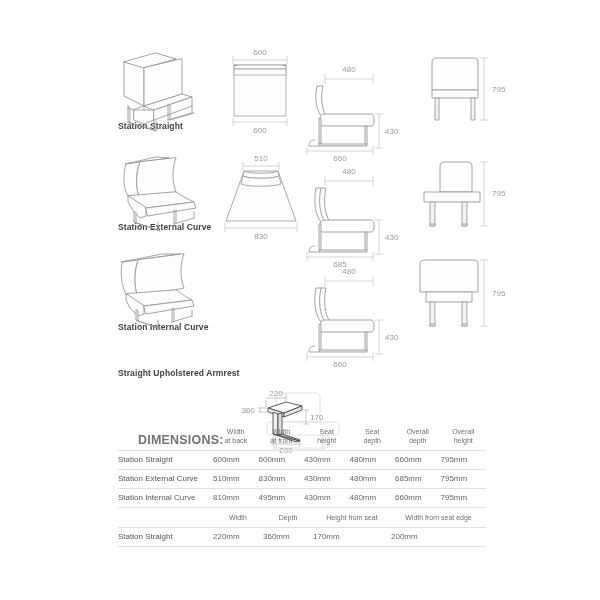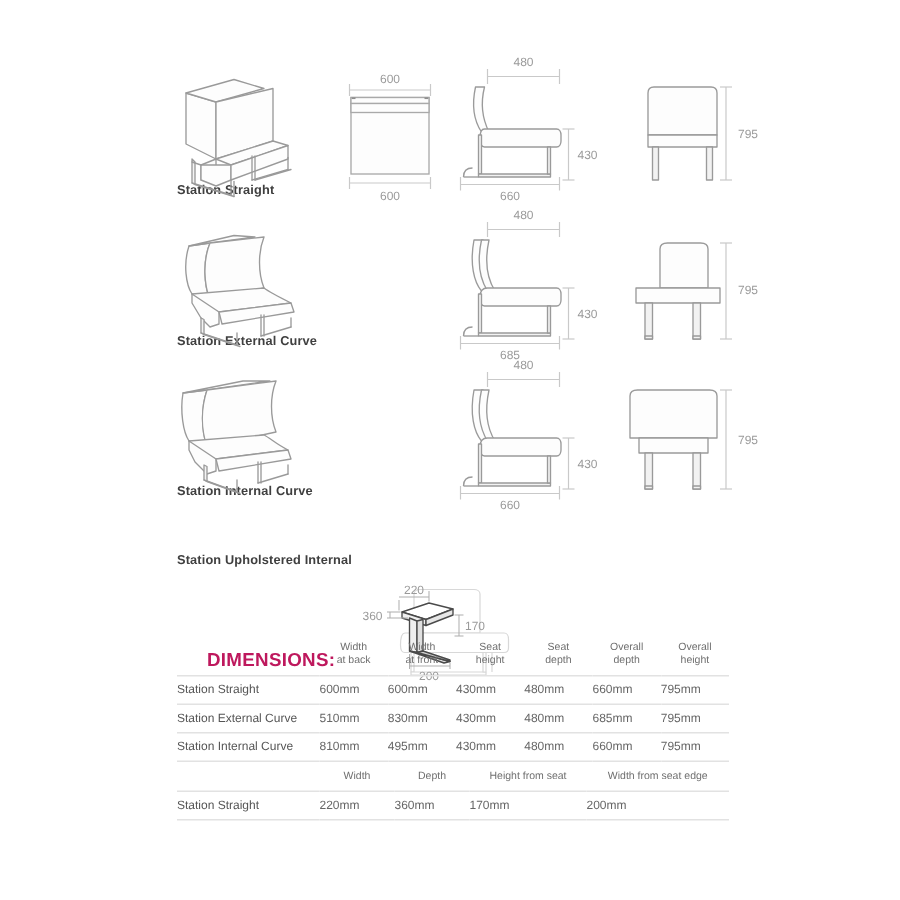--- a/index.html
+++ b/index.html
@@ -45,21 +45,21 @@
   .row-1 .row-label { top: 87px; }
   .row-2 .row-label { top: 82px; }
   .row-3 .row-label { top: 82px; }
 
   .view {
     position: absolute;
     top: 0;
   }
   .view-persp  { left: 0px;   width: 100px; height: 100px; }
   .view-plan   { left: 105px; width: 95px;  height: 100px; text-align: right; }
-  .view-side   { left: 185px; width: 110px; height: 100px; }
+  .view-side   { left: 185px; width: 110px; height: 100px; margin-top: 28px; }
   .view-rear   { left: 308px; width: 100px; height: 100px; }
 
   svg { display: block; overflow: visible; }
 
   .dimtext {
     font-family: "Liberation Sans", sans-serif;
     font-size: 8px;
     fill: #9a9a9a;
   }
 
@@ -107,21 +107,21 @@
     padding-bottom: 4px;
   }
   .hdr th.dim-title {
     text-align: left;
     font-size: 12.5px;
     font-weight: bold;
     letter-spacing: 0.2px;
     vertical-align: bottom;
     padding-bottom: 2px;
   }
-  .hdr th.dim-title span { color: #be185d; padding-left: 20px; }
+  .hdr th.dim-title span { color: #737373; padding-left: 20px; }
 
   tbody tr td {
     font-size: 8px;
     color: #666666;
     padding: 4.5px 0 4.5px 0;
     border-top: 1px solid #e2e2e2;
   }
   tbody tr:last-child td { border-bottom: 1px solid #e2e2e2; }
   tbody td.rowname {
     text-align: left;
@@ -272,20 +272,39 @@
           <path d="M26,83 L50,91" fill="none"></path>
           <path d="M48,90 L48,82" fill="none"></path>
           <path d="M64,70 L64,84" fill="none"></path>
           <path d="M66,70 L66,84" fill="none"></path>
           <path d="M64,84 L84,78" fill="none"></path>
           <path d="M84,78 L84,72" fill="none"></path>
         </g>
       </svg>
     </div>
 
+    <div class="view view-plan">
+      <svg width="95" height="100" viewBox="0 0 95 100">
+        <g stroke="#c9c9c9" stroke-width="0.8" fill="none">
+          <line x1="28" y1="22" x2="28" y2="30"></line>
+          <line x1="64" y1="22" x2="64" y2="30"></line>
+          <line x1="28" y1="26" x2="64" y2="26"></line>
+          <line x1="10" y1="82" x2="10" y2="92"></line>
+          <line x1="82" y1="82" x2="82" y2="92"></line>
+          <line x1="10" y1="88" x2="82" y2="88"></line>
+        </g>
+        <g fill="#fdfdfd" stroke="#a0a0a0" stroke-width="0.9" stroke-linejoin="round">
+          <path d="M29,31 L63,31 L81,81 L11,81 Z"></path>
+          <path d="M29,31 C34,34 58,34 63,31 L64,36 C58,39 34,39 28,36 Z"></path>
+          <path d="M28,36 C34,39 58,39 64,36 L66,44 C58,47 34,47 26,44 Z"></path>
+        </g>
+        <text class="dimtext" x="46" y="21" text-anchor="middle">510</text>
+        <text class="dimtext" x="46" y="99" text-anchor="middle">830</text>
+      </svg>
+    </div>
 
     <div class="view view-side">
       <svg width="110" height="100" viewBox="0 0 110 100">
         <g stroke="#c9c9c9" stroke-width="0.8" fill="none">
           <line x1="30" y1="8" x2="30" y2="18"></line>
           <line x1="78" y1="8" x2="78" y2="18"></line>
           <line x1="30" y1="13" x2="78" y2="13"></line>
           <line x1="80" y1="52" x2="88" y2="52"></line>
           <line x1="80" y1="86" x2="88" y2="86"></line>
           <line x1="84" y1="52" x2="84" y2="86"></line>
@@ -401,21 +420,21 @@
           <rect x="44" y="62" width="5" height="24" fill="#f2f2f2"></rect>
           <path d="M12,86 L17,86 L17,84 L12,84 Z" fill="#f2f2f2"></path>
           <path d="M44,86 L49,86 L49,84 L44,84 Z" fill="#f2f2f2"></path>
         </g>
         <text class="dimtext" x="74" y="56">795</text>
       </svg>
     </div>
   </div>
 
   <div class="armrest-row">
-    <div class="row-label">Station Upholstered Internal</div>
+    <div class="row-label">Straight Upholstered Armrest</div>
     <div class="armrest-drawing">
       <svg width="120" height="66" viewBox="0 0 120 66">
 
         <g fill="#ffffff" stroke="#d8d8d8" stroke-width="0.8" stroke-linejoin="round">
           <path d="M36,8 C36,6 38,5 40,5 L76,5 C78,5 80,6 80,8 L80,34 L36,34 Z"></path>
           <path d="M30,34 L96,34 C98,34 99,36 99,38 L99,44 C99,46 98,47 96,47 L30,47 C28,47 27,46 27,42 C27,36 28,34 30,34 Z"></path>
           <path d="M34,47 L34,60 L36,60 L36,47 Z"></path>
           <path d="M34,60 L84,60 L84,62 L34,62 Z"></path>
           <path d="M82,47 L82,60 L84,60 L84,47 Z"></path>
           <path d="M88,47 L88,60" fill="none"></path>

